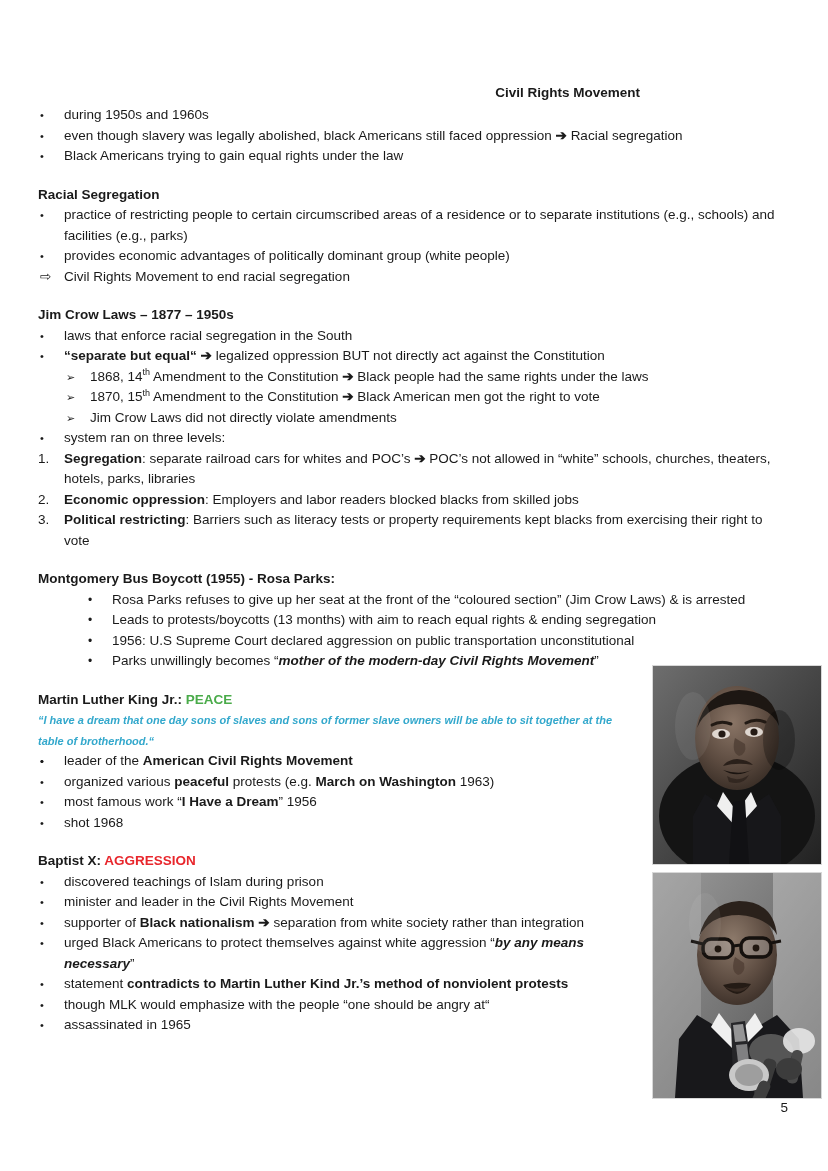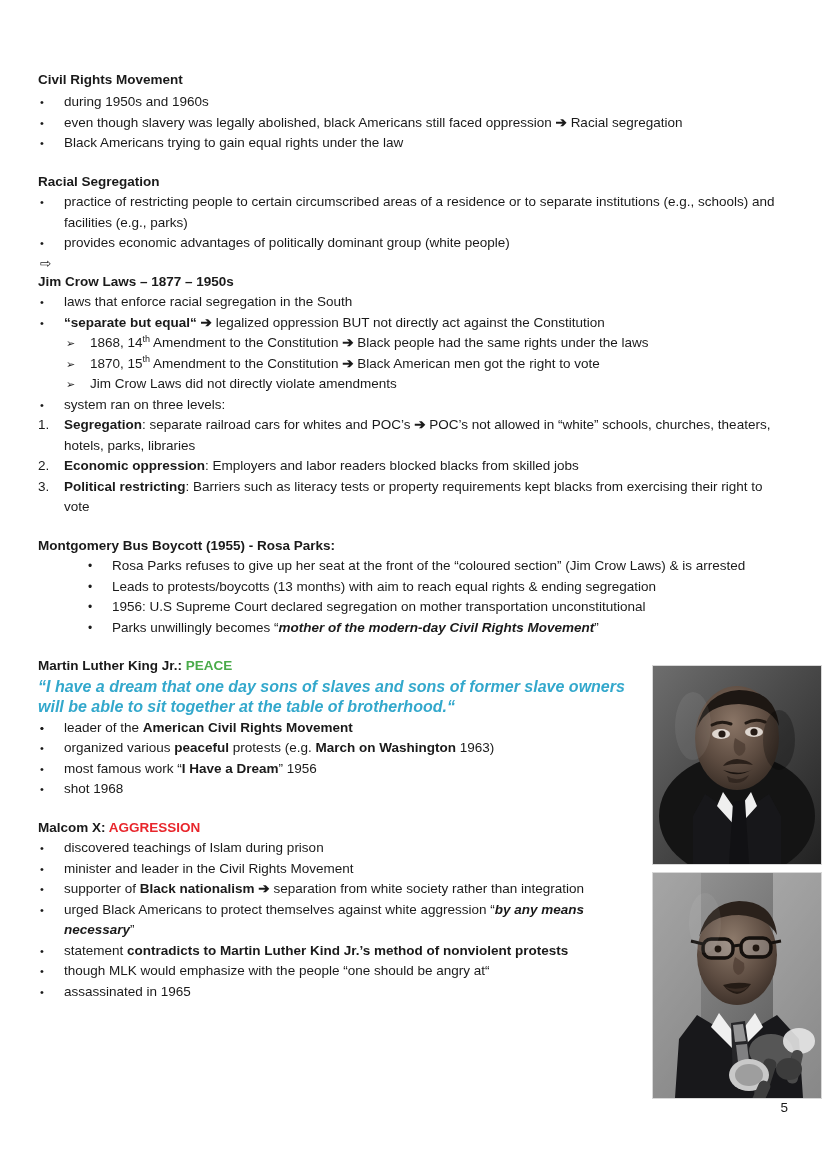--- a/index.html
+++ b/index.html
@@ -17,25 +17,25 @@
     box-sizing: border-box;
     overflow: hidden;
   }
   .content {
     position: absolute;
     left: 38px;
     top: 68px;
     width: 752px;
   }
   .doc-title {
-    text-align: left;
+    text-align: right;
     font-weight: bold;
     font-size: 13.5px;
     line-height: 17px;
-    margin: 3px 0 4px 0;
+    margin: 16px 0 4px 0;
     padding-right: 150px;
   }
   .heading {
     font-weight: bold;
     font-size: 13.5px;
     line-height: 20.5px;
     margin: 0;
   }
   .spacer {
     height: 18px;
@@ -117,21 +117,21 @@
     font-weight: bold;
   }
   .aggression {
     color: #e8262c;
     font-weight: bold;
   }
   .quote {
     color: #33a8cc;
     font-weight: bold;
     font-style: italic;
-    font-size: 16px;
+    font-size: 11px;
     line-height: 20.5px;
     max-width: 590px;
   }
   .arrow { font-weight: bold; }
 
   .photo {
     position: absolute;
     border: 1px solid #d8d8d8;
     background: #2b2b2b;
     overflow: hidden;
@@ -190,20 +190,21 @@
       <li class="b1">
         <span class="mk dot">•</span>
         <span>practice of restricting people to certain circumscribed areas of a residence or to separate institutions (e.g., schools) and facilities (e.g., parks)</span>
       </li>
       <li class="b1">
         <span class="mk dot">•</span>
         <span>provides economic advantages of politically dominant group (white people)</span>
       </li>
       <li class="b1">
         <span class="mk">⇨</span>
+        <span>Civil Rights Movement to end racial segregation</span>
       </li>
     </ul>
 
     <div class="spacer"></div>
 
     <div class="heading">Jim Crow Laws – 1877 – 1950s</div>
     <ul class="lvl1">
       <li class="b1">
         <span class="mk dot">•</span>
         <span>laws that enforce racial segregation in the South</span>
@@ -263,21 +264,21 @@
       <li class="b2">
         <span class="mk dot">•</span>
         <span>Rosa Parks refuses to give up her seat at the front of the “coloured section” (Jim Crow Laws) &amp; is arrested</span>
       </li>
       <li class="b2">
         <span class="mk dot">•</span>
         <span>Leads to protests/boycotts (13 months) with aim to reach equal rights &amp; ending segregation</span>
       </li>
       <li class="b2">
         <span class="mk dot">•</span>
-        <span>1956: U.S Supreme Court declared segregation on mother transportation unconstitutional</span>
+        <span>1956: U.S Supreme Court declared aggression on public transportation unconstitutional</span>
       </li>
       <li class="b2">
         <span class="mk dot">•</span>
         <span>Parks unwillingly becomes “</span><span class="bi">mother of the modern-day Civil Rights Movement</span><span>”</span>
       </li>
     </ul>
 
     <div class="spacer"></div>
 
     <div class="heading">
@@ -302,21 +303,21 @@
       </li>
       <li class="b1">
         <span class="mk dot">•</span>
         <span>shot 1968</span>
       </li>
     </ul>
 
     <div class="spacer"></div>
 
     <div class="heading">
-      <span>Malcom X: </span><span class="aggression">AGGRESSION</span>
+      <span>Baptist X: </span><span class="aggression">AGGRESSION</span>
     </div>
     <ul class="lvl1 narrow2">
       <li class="b1">
         <span class="mk dot">•</span>
         <span>discovered teachings of Islam during prison</span>
       </li>
       <li class="b1">
         <span class="mk dot">•</span>
         <span>minister and leader in the Civil Rights Movement</span>
       </li>

